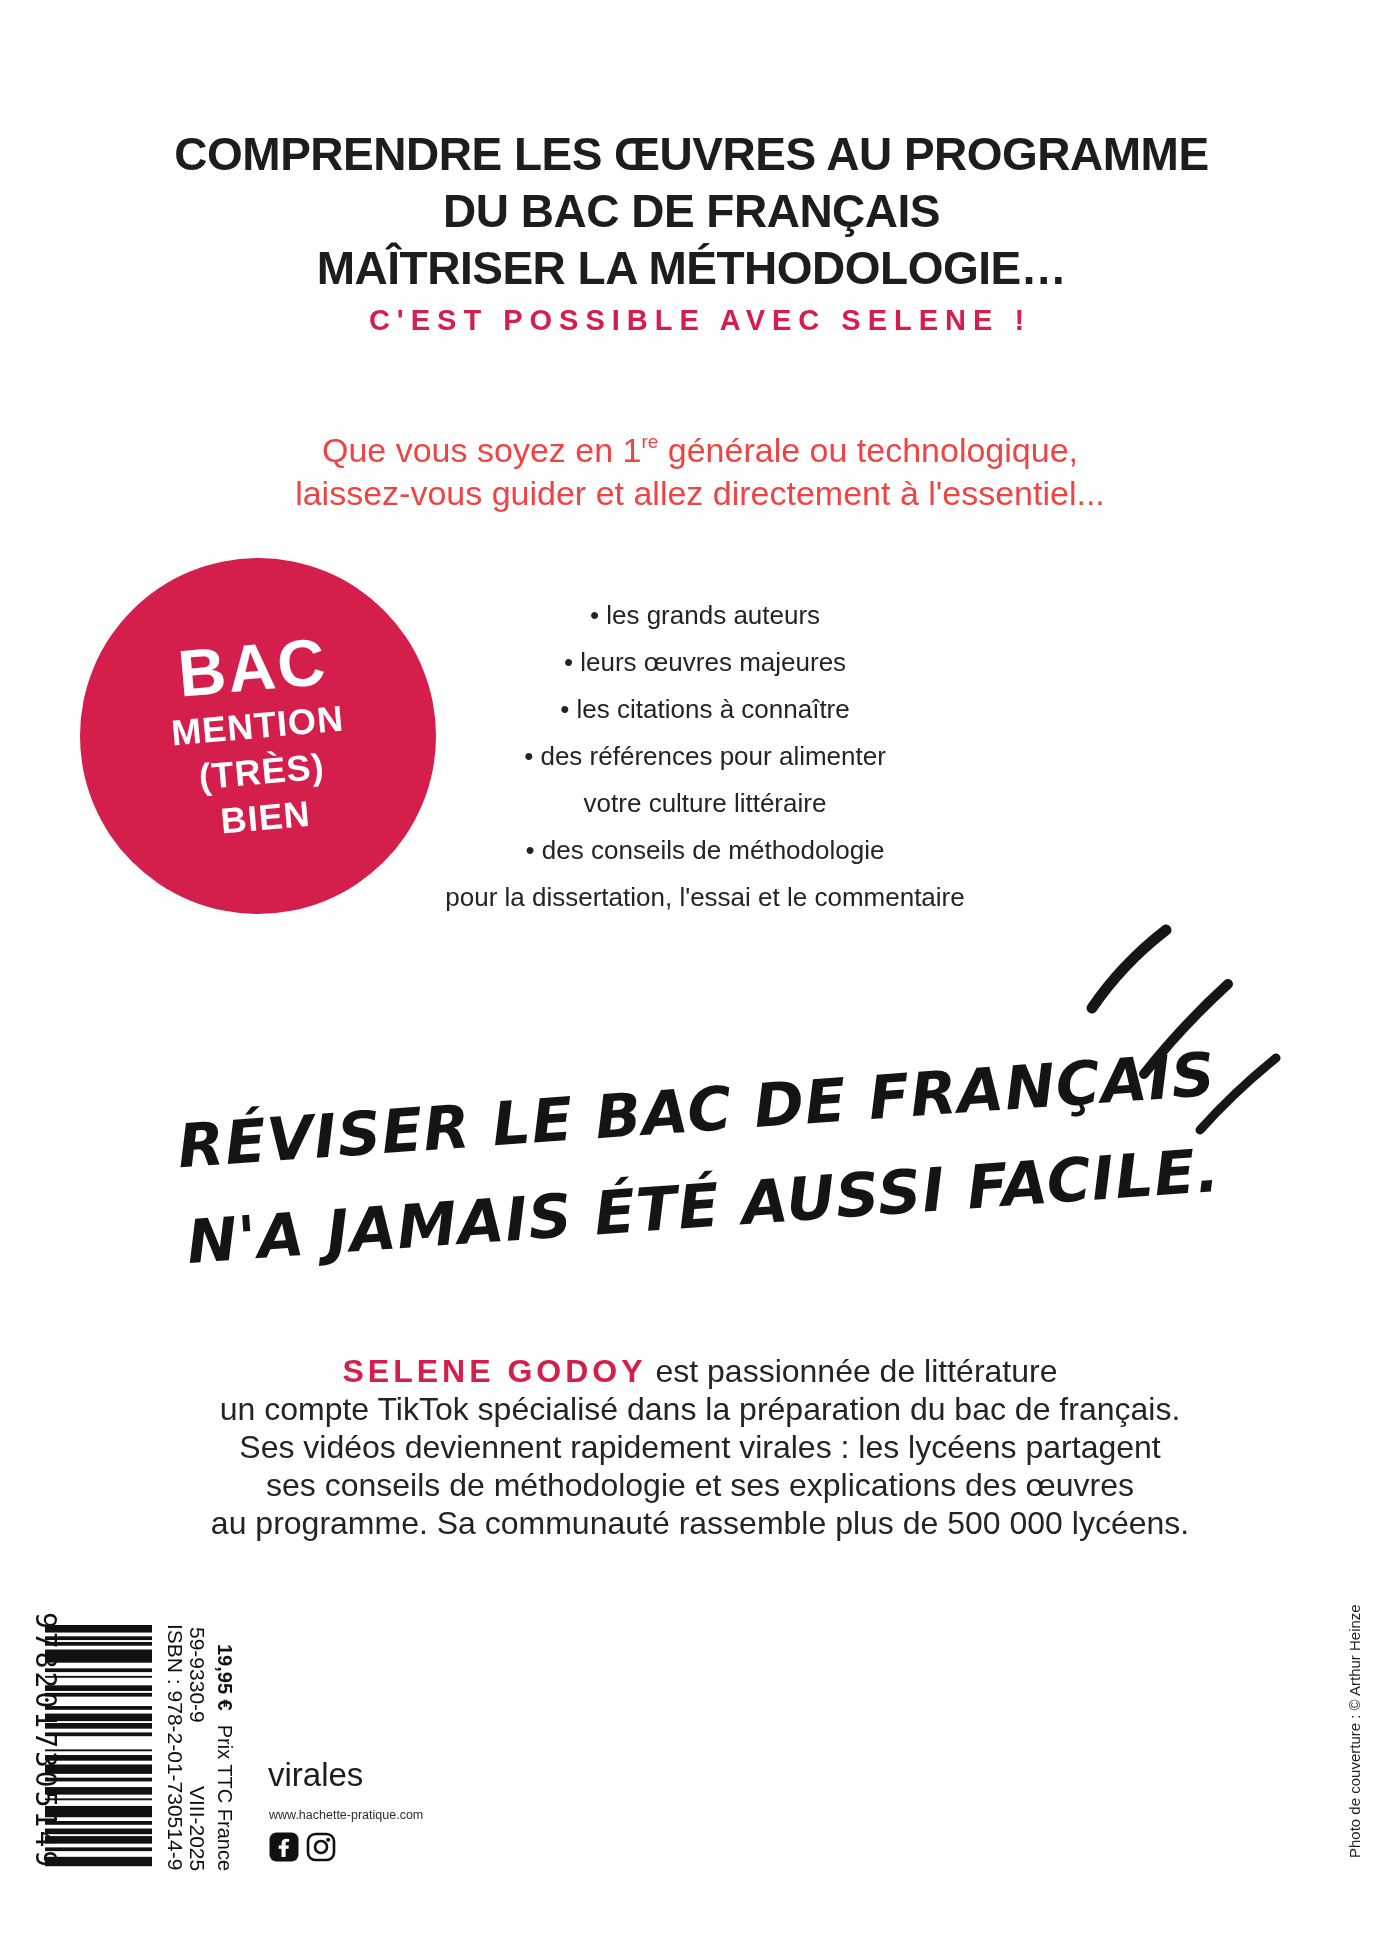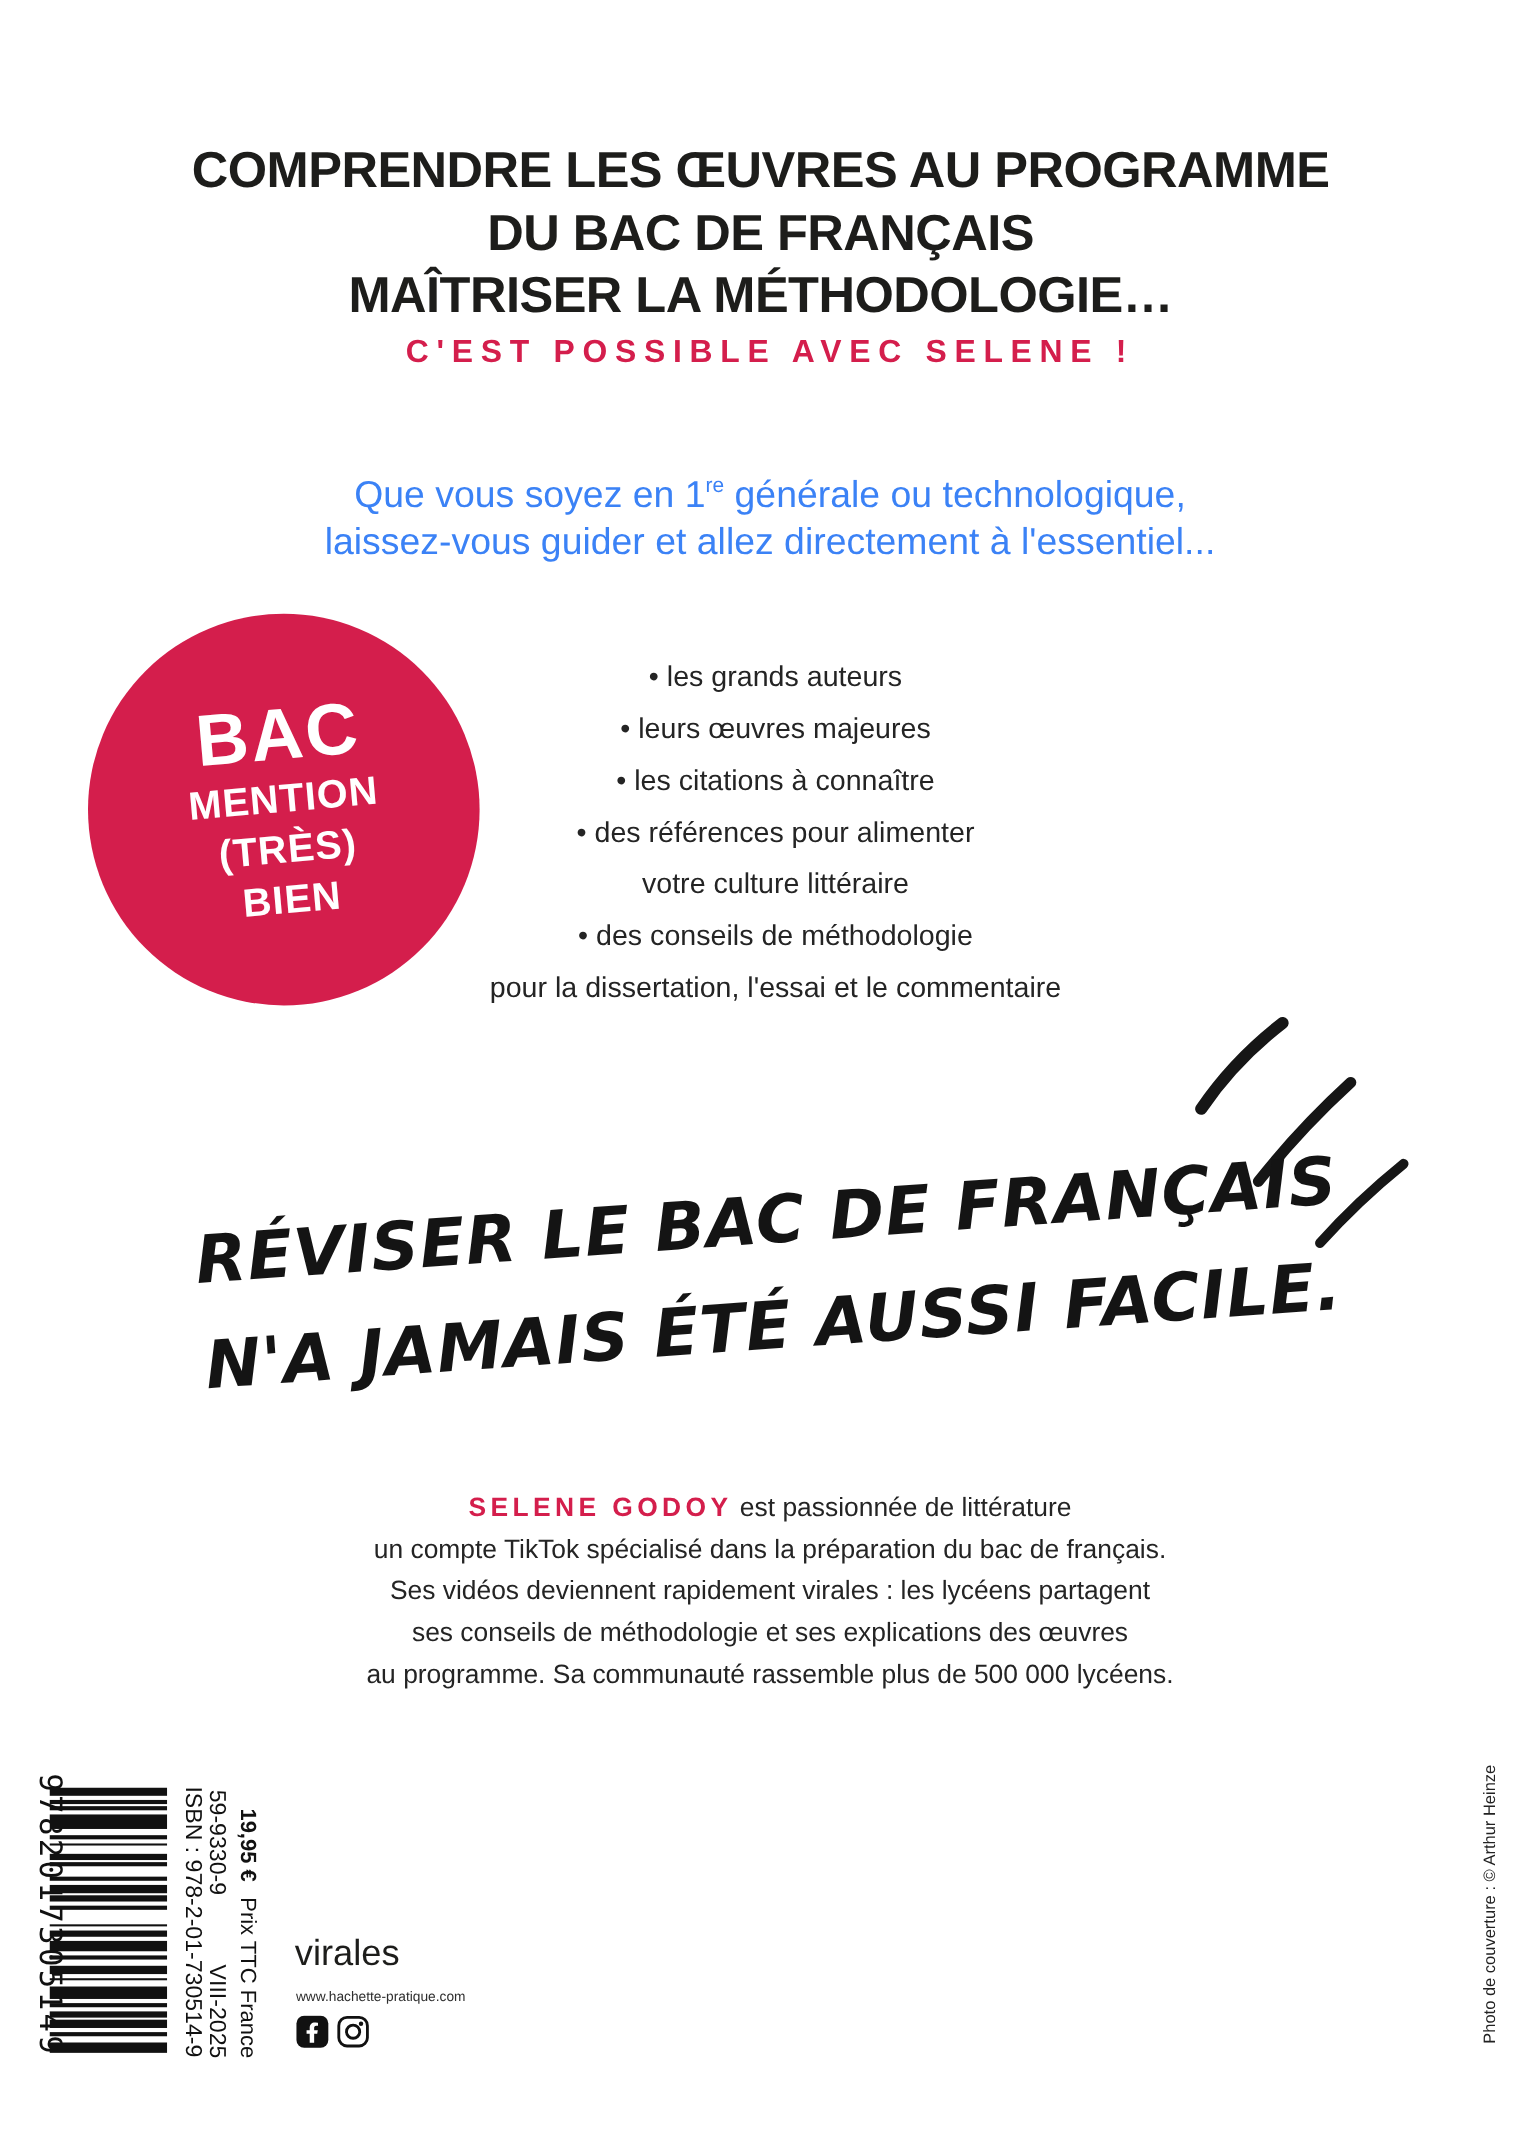--- a/index.html
+++ b/index.html
@@ -25,21 +25,21 @@
   }
   .tagline{
     position:absolute;top:304px;left:0;right:0;
     text-align:center;font-weight:800;
     font-size:29px;letter-spacing:7px;
     color:var(--accent);
   }
   
   .intro{
     position:absolute;top:420px;left:0;right:0;
-    text-align:center;font-size:34px;line-height:43px;color:#3b82f6;
+    text-align:center;font-size:34px;line-height:43px;color:#ef4444;
   }
   .intro sup{font-size:19px;vertical-align:14px;}
   
   .badge{
     position:absolute;left:80px;top:558px;width:356px;height:356px;
     border-radius:50%;background:var(--accent);
     display:flex;align-items:center;justify-content:center;
   }
   .badge-inner{transform:rotate(-5deg);text-align:center;color:#ffffff;font-weight:800;}
   .badge-bac{font-size:66px;line-height:72px;letter-spacing:2px;}
@@ -55,21 +55,21 @@
   .handwritten{
     position:absolute;top:1062px;left:0;right:0;
     text-align:center;transform:rotate(-4deg);
     font-family:"DejaVu Sans",sans-serif;
     font-weight:900;font-style:italic;
     font-size:60px;line-height:96px;letter-spacing:1px;color:#141414;
   }
   
   .bio{
     position:absolute;top:1352px;left:0;right:0;
-    text-align:center;font-size:24px;line-height:38px;color:#242424;
+    text-align:center;font-size:32px;line-height:38px;color:#242424;
   }
   .bio-name{color:var(--accent);font-weight:800;letter-spacing:4px;}
   
   .rot90{
     position:absolute;transform:rotate(90deg);transform-origin:top left;
     white-space:nowrap;color:#111111;
   }
   .barcode-digits{left:62px;top:1612px;font-family:"DejaVu Sans Mono",monospace;font-size:28px;letter-spacing:3px;}
   .barcode-bars{position:absolute;left:45px;top:1625px;}
   .col-isbn{left:187px;top:1624px;font-size:21px;}

